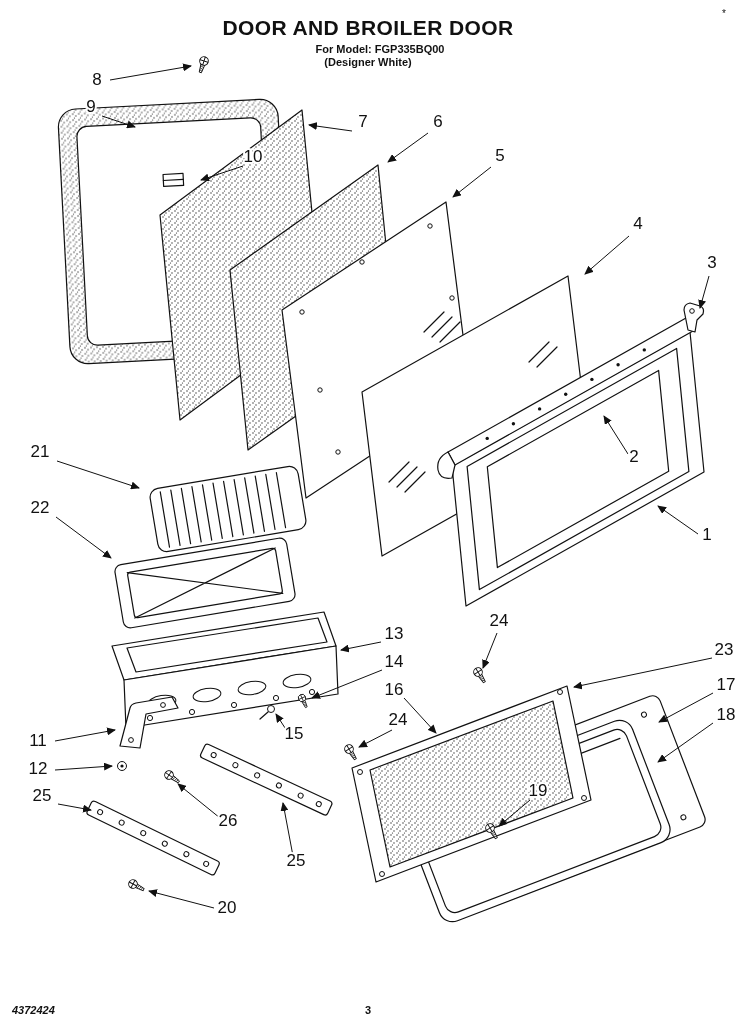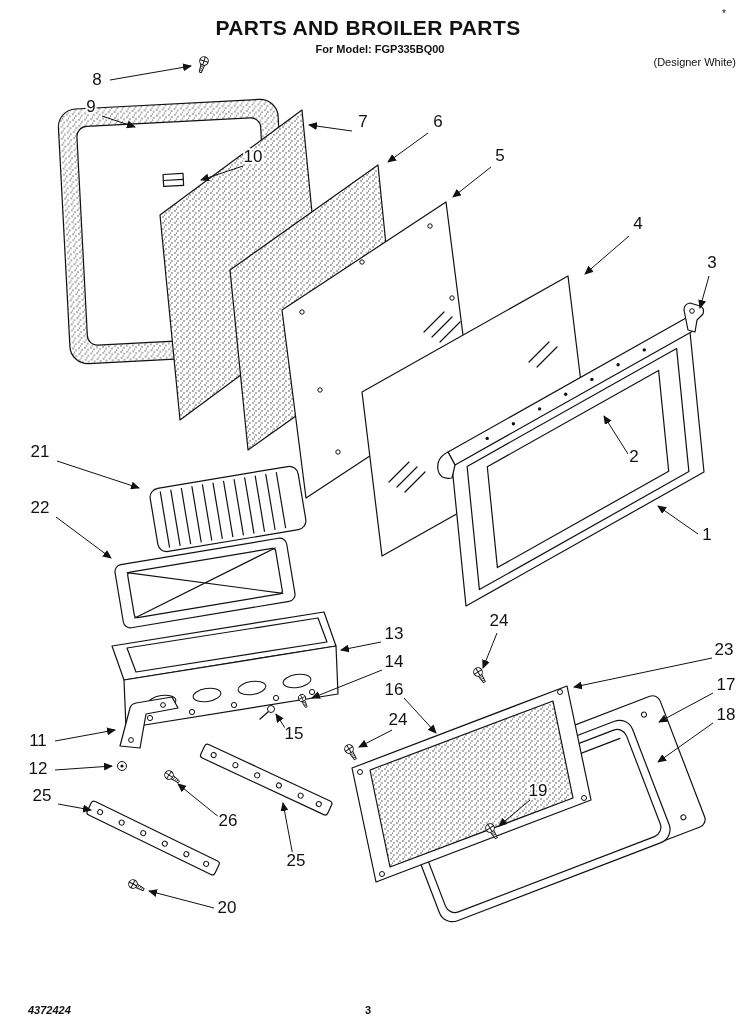--- a/index.html
+++ b/index.html
@@ -1,40 +1,40 @@
 <!DOCTYPE html>
 <html><head>
 <meta charset="utf-8">
 <style>
   html,body{margin:0;padding:0;background:#fff;}
   .page{position:relative;width:736px;height:1028px;background:#fff;overflow:hidden;
         font-family:"Liberation Sans",sans-serif;color:#111;}
   .hdr{position:absolute;left:0;right:0;text-align:center;}
   .title{top:16px;font-size:21px;font-weight:bold;letter-spacing:.4px;}
   .model{top:43px;font-size:11px;font-weight:bold;padding-left:24px;}
-  .colorline{top:56px;font-size:11px;font-weight:normal;text-align:right;}
+  .colorline{top:56px;font-size:11px;font-weight:bold;}
   .corner{position:absolute;top:8px;right:10px;font-size:10px;}
-  .docnum{position:absolute;left:28px;bottom:12px;font-size:11px;font-weight:bold;font-style:italic;}
+  .docnum{position:absolute;left:12px;bottom:12px;font-size:11px;font-weight:bold;font-style:italic;}
   .pagenum{position:absolute;left:0;right:0;bottom:12px;text-align:center;font-size:11px;font-weight:bold;}
   svg{position:absolute;left:0;top:0;}
   .ln{fill:none;stroke:#111;stroke-width:1.2;stroke-linejoin:round;stroke-linecap:round;}
   .fw{fill:#fff;stroke:#111;stroke-width:1.2;stroke-linejoin:round;}
   .st{fill:url(#stip);stroke:#111;stroke-width:1.2;stroke-linejoin:round;}
   .hole{fill:#fff;stroke:#111;stroke-width:1;}
   .dot{fill:#111;}
   .leader{fill:none;stroke:#111;stroke-width:1;marker-end:url(#arw);}
   .callout{font-family:"Liberation Sans",sans-serif;font-size:17px;fill:#111;text-anchor:middle;
            paint-order:stroke;stroke:#fff;stroke-width:4px;stroke-linejoin:round;}
 </style>
 </head>
 <body>
 
 <div class="page">
 
-  <div class="hdr title">PARTS AND BROILER PARTS</div>
+  <div class="hdr title">DOOR AND BROILER DOOR</div>
   <div class="hdr model">For Model: FGP335BQ00</div>
   <div class="hdr colorline">(Designer White)</div>
   <span class="corner">*</span>
 
   <svg width="736" height="1028" viewBox="0 0 736 1028">
     <defs>
       <pattern id="stip" width="6" height="6" patternUnits="userSpaceOnUse">
         <rect width="6" height="6" fill="#fff"></rect>
         <circle cx="1" cy="1" r="0.7" fill="#2a2a2a"></circle>
         <circle cx="4" cy="3" r="0.65" fill="#2a2a2a"></circle>

